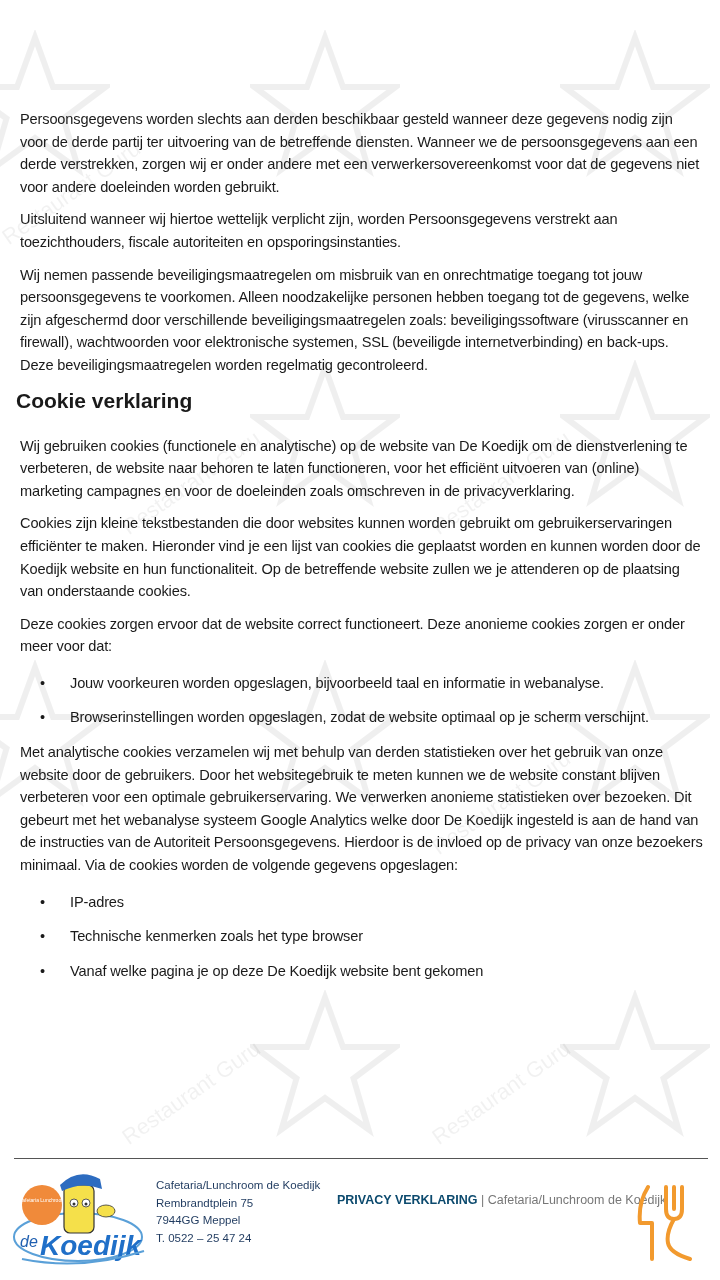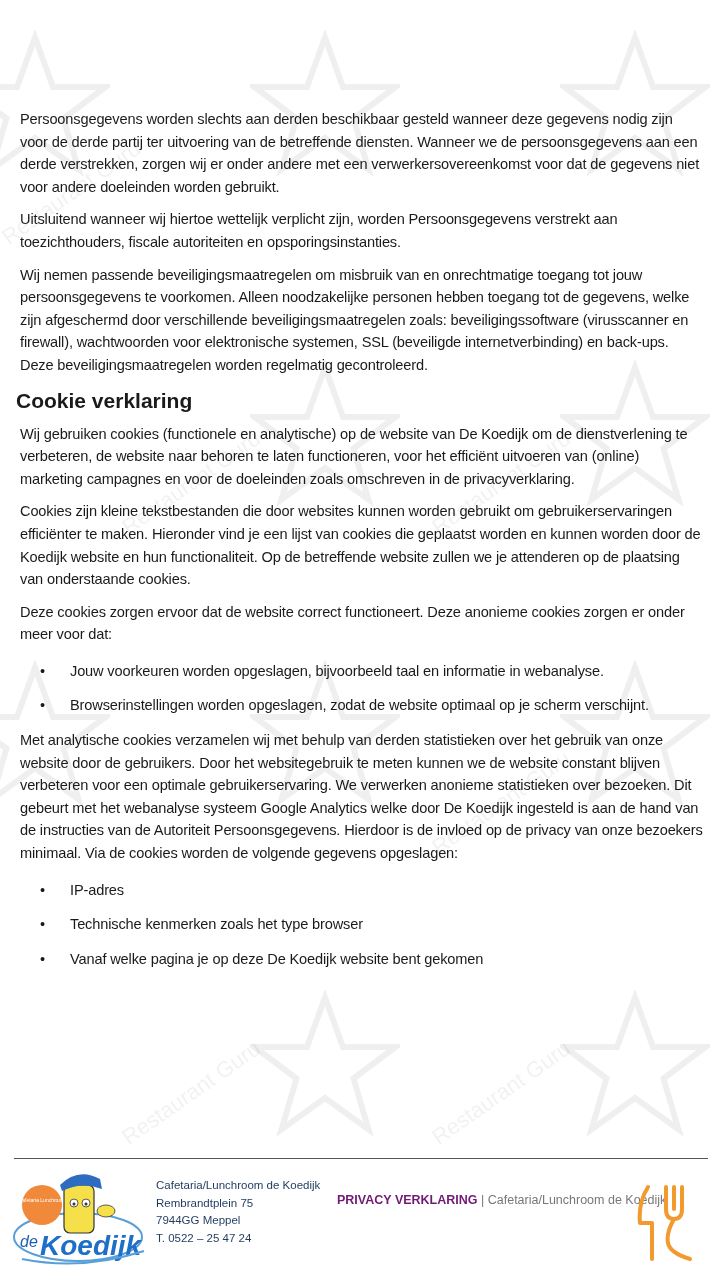--- a/index.html
+++ b/index.html
@@ -9,31 +9,31 @@
     font-family: "Liberation Sans", sans-serif;
     color: #1a1a1a;
   }
   .watermark-layer { position: absolute; inset: 0; pointer-events: none; z-index: 0; }
   .wm { position: absolute; width: 150px; height: 150px; opacity: 0.06; }
   .wm-text { position: absolute; font-size: 22px; color: #000; opacity: 0.05; transform: rotate(-35deg); white-space: nowrap; }
   .page { position: absolute; left: 16px; top: 104px; width: 692px; z-index: 1; }
   p { margin: 4px; font-size: 14.6px; line-height: 22.6px; letter-spacing: -0.15px; }
   .para { margin-bottom: 10px; }
   .sub-bold { font-weight: bold; margin-bottom: 12px; font-size: 14.6px; }
-  h2 { font-size: 21px; font-weight: bold; margin: 10px 0 8px 0; line-height: 28px; }
+  h2 { font-size: 21px; font-weight: bold; margin: 10px 0 20px 0; line-height: 28px; }
   .under { text-decoration: underline; }
   ul { list-style: none; margin: 0 0 8px 0; padding: 0; }
   li { position: relative; padding-left: 54px; font-size: 14.6px; line-height: 22.6px; margin-bottom: 12px; letter-spacing: -0.15px; }
   li .bullet { position: absolute; left: 24px; top: 0; }
   .footer { position: absolute; left: 0; top: 1155px; width: 720px; height: 125px; z-index: 1; }
   .footer-rule { position: absolute; left: 14px; right: 12px; top: 3px; height: 1px; background: #555; }
   .logo { position: absolute; left: 12px; top: 12px; width: 138px; height: 100px; }
   .address { position: absolute; left: 156px; top: 22px; font-size: 11.5px; line-height: 17.5px; color: #1f3a5f; }
   .running { position: absolute; left: 337px; top: 38px; font-size: 12.5px; color: #777; white-space: nowrap; }
-  .running b { color: #701a75; }
+  .running b { color: #0c4a6e; }
   .fork-logo { position: absolute; left: 636px; top: 28px; width: 58px; height: 78px; }
 </style>
 </head>
 <body>
 
 <div class="watermark-layer">
   <svg class="wm" style="left:-40px;top:30px" viewBox="0 0 100 100">
       <path d="M50 5 L62 38 L97 38 L69 59 L79 93 L50 72 L21 93 L31 59 L3 38 L38 38 Z" fill="none" stroke="#000" stroke-width="4"></path>
     </svg>
   <svg class="wm" style="left:250px;top:30px" viewBox="0 0 100 100">

